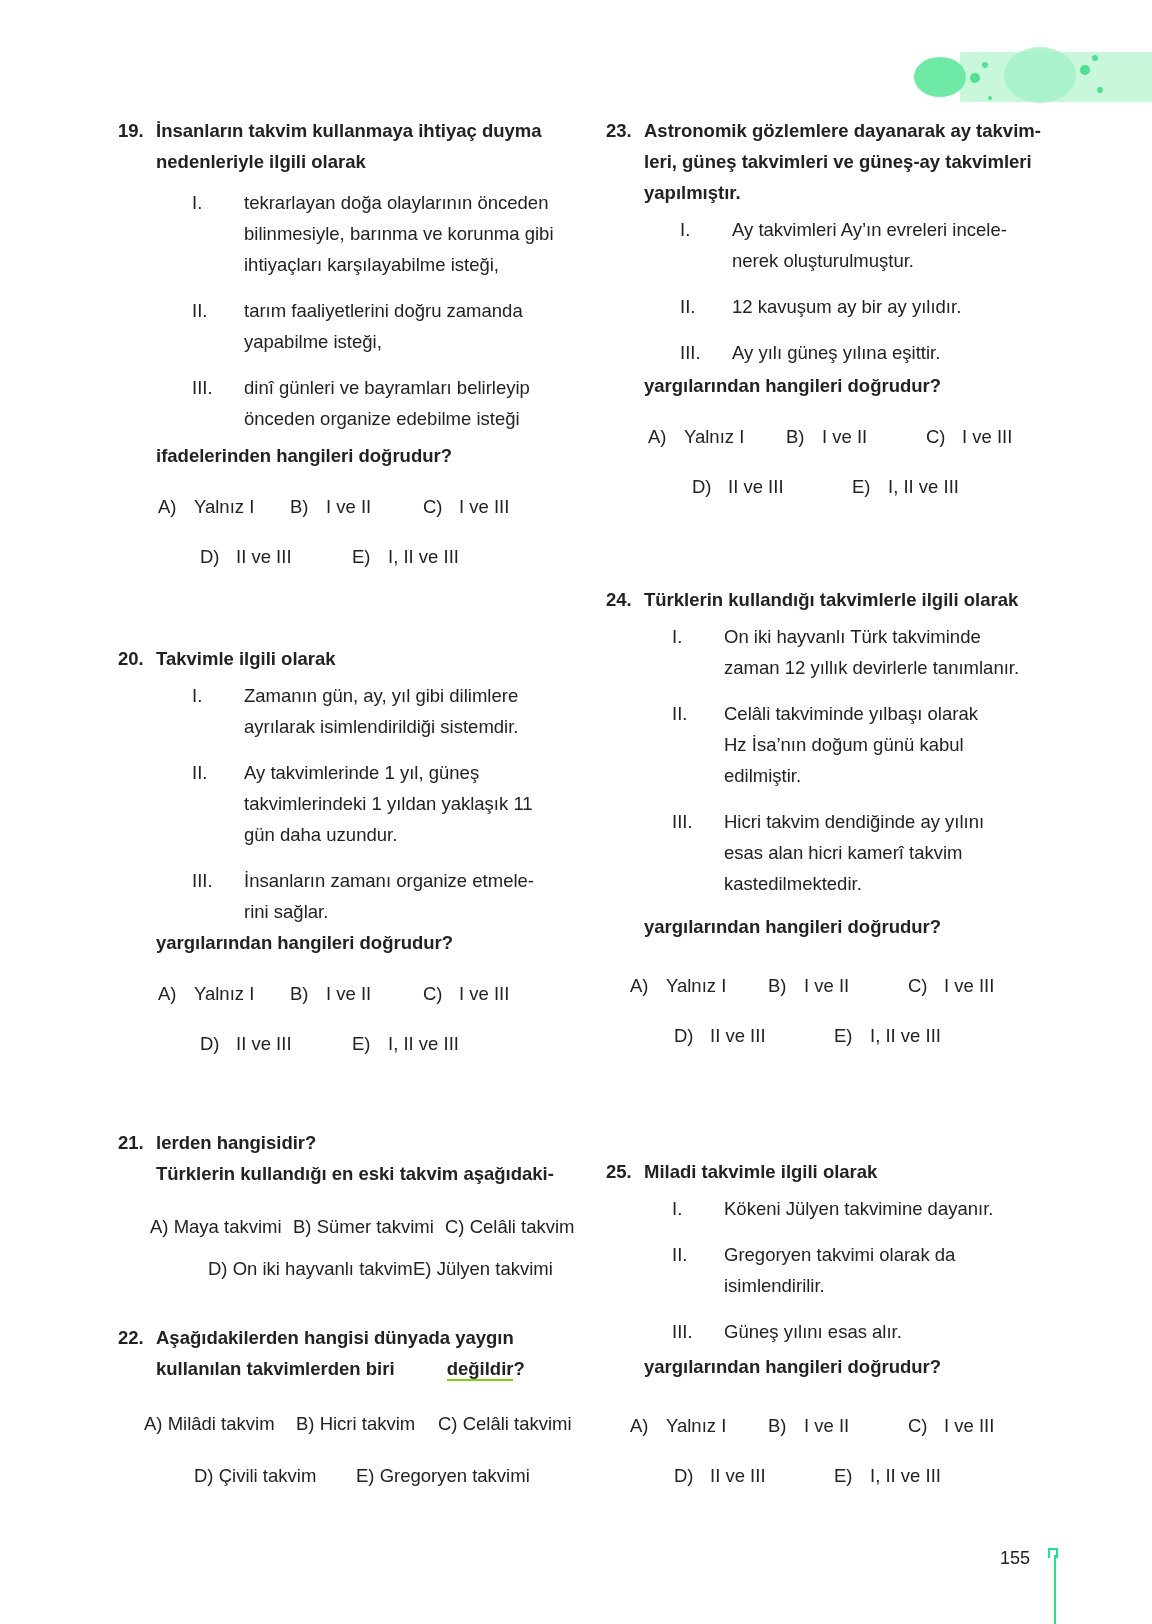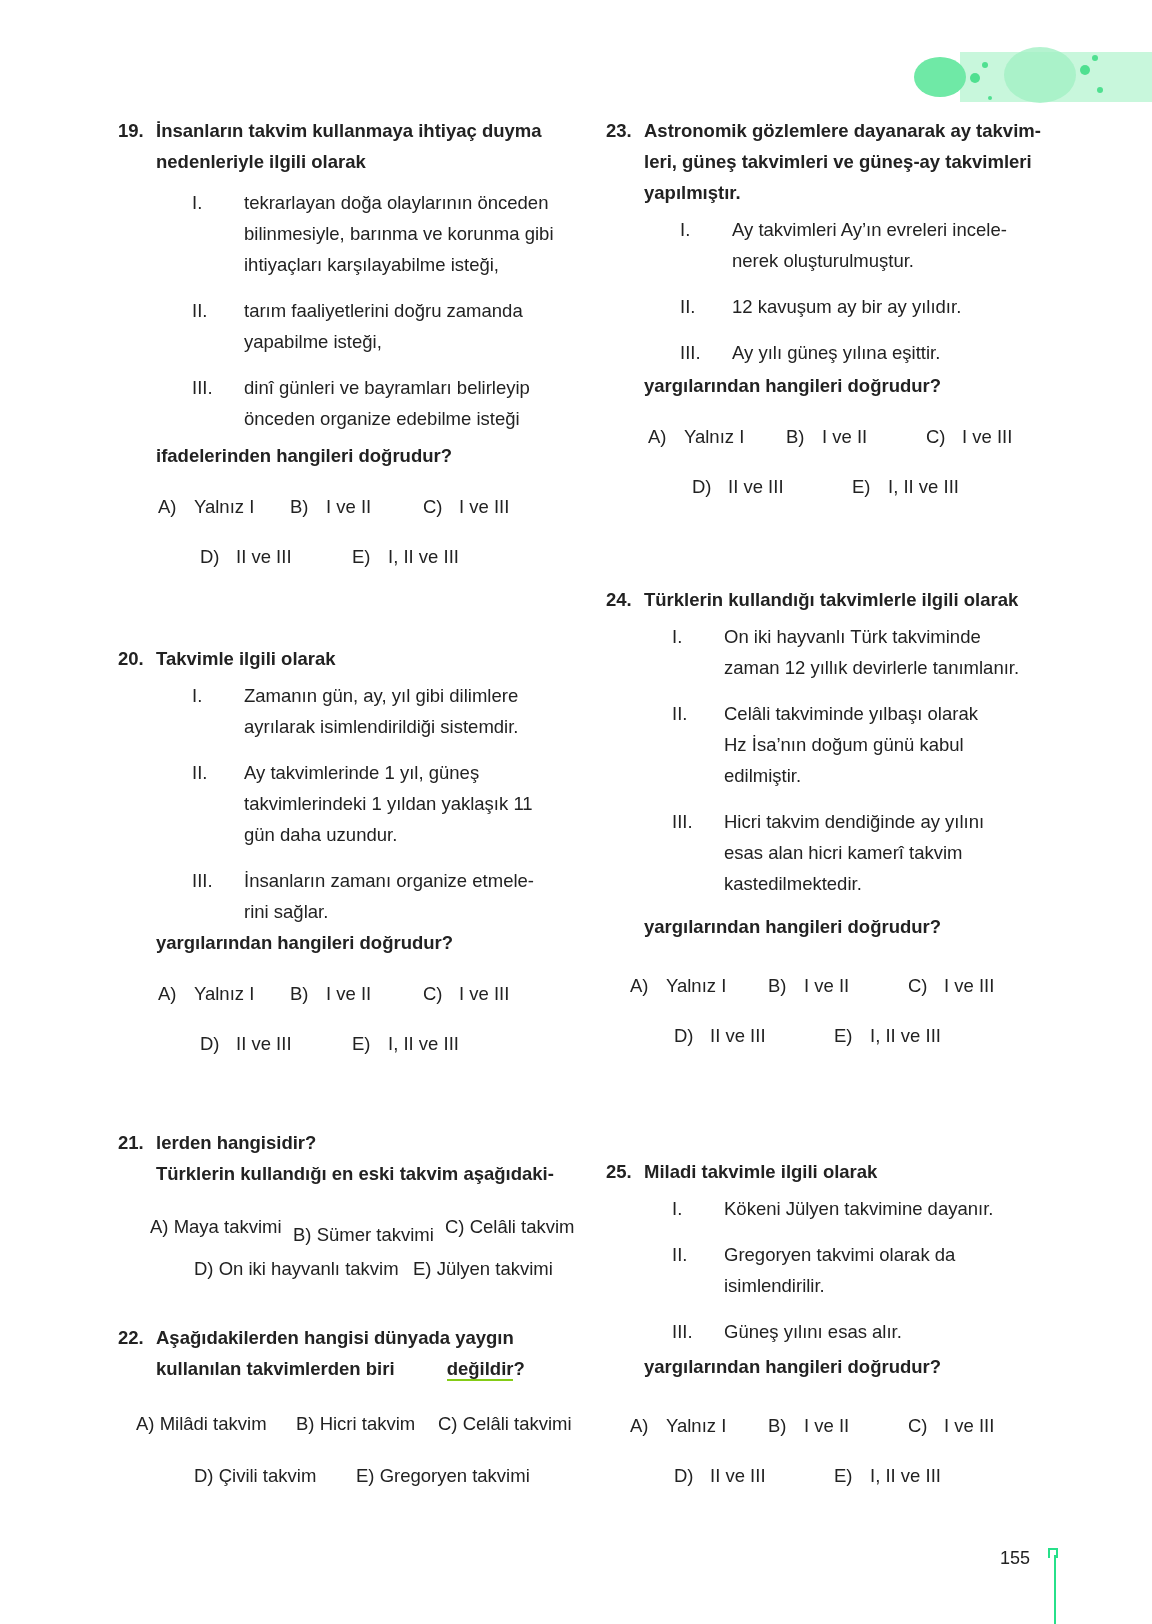--- a/index.html
+++ b/index.html
@@ -129,37 +129,37 @@
 <div class="q" style="left:118px; top:1127px; width:470px;">
   <div class="qhead">
     <span class="qnum">21.</span>
     <div class="qtext">
         <div>lerden hangisidir?</div>
         <div>Türklerin kullandığı en eski takvim aşağıdaki-</div>
       </div>
   </div>
   <div class="opts">
     <div class="opt" style="left:32px; top:8px;"><span>A)</span> <span>Maya takvimi</span></div>
-    <div class="opt" style="left:175px; top:16px;"><span>B)</span> <span>Sümer takvimi</span></div>
+    <div class="opt" style="left:175px; top:8px;"><span>B)</span> <span>Sümer takvimi</span></div>
     <div class="opt" style="left:327px; top:8px;"><span>C)</span> <span>Celâli takvim</span></div>
-    <div class="opt" style="left:76px; top:50px;"><span>D)</span> <span>On iki hayvanlı takvim</span></div>
+    <div class="opt" style="left:90px; top:50px;"><span>D)</span> <span>On iki hayvanlı takvim</span></div>
     <div class="opt" style="left:295px; top:50px;"><span>E)</span> <span>Jülyen takvimi</span></div>
   </div>
 </div>
 
 <div class="q" style="left:118px; top:1322px; width:470px;">
   <div class="qhead">
     <span class="qnum">22.</span>
     <div class="qtext">
       <div>Aşağıdakilerden hangisi dünyada yaygın</div>
       <div><span>kullanılan takvimlerden biri </span><span class="ul">değildir</span><span>?</span></div>
     </div>
   </div>
   <div class="opts">
-    <div class="opt" style="left:18px; top:10px;"><span>A)</span> <span>Milâdi takvim</span></div>
+    <div class="opt" style="left:26px; top:10px;"><span>A)</span> <span>Milâdi takvim</span></div>
     <div class="opt" style="left:178px; top:10px;"><span>B)</span> <span>Hicri takvim</span></div>
     <div class="opt" style="left:320px; top:10px;"><span>C)</span> <span>Celâli takvimi</span></div>
     <div class="opt" style="left:76px; top:62px;"><span>D)</span> <span>Çivili takvim</span></div>
     <div class="opt" style="left:238px; top:62px;"><span>E)</span> <span>Gregoryen takvimi</span></div>
   </div>
 </div>
 
 <div class="q" style="left:606px; top:115px; width:460px;">
   <div class="qhead">
     <span class="qnum">23.</span>

